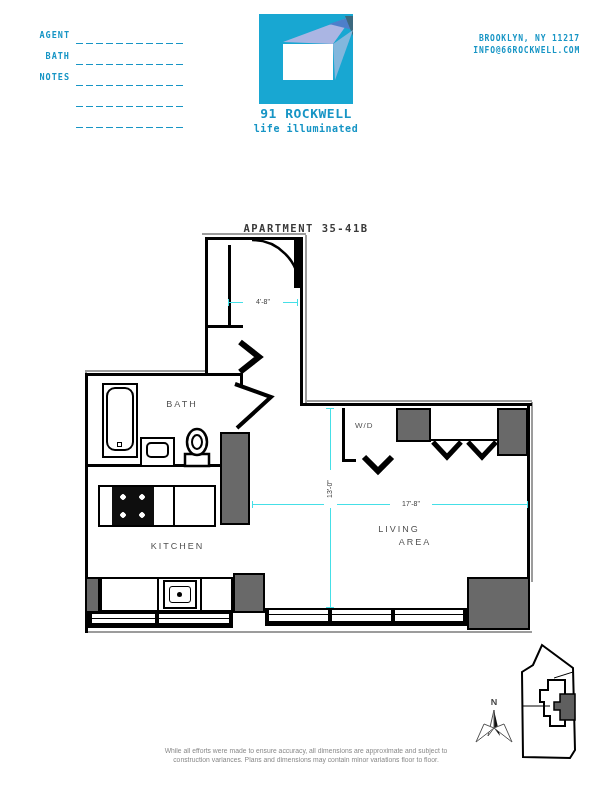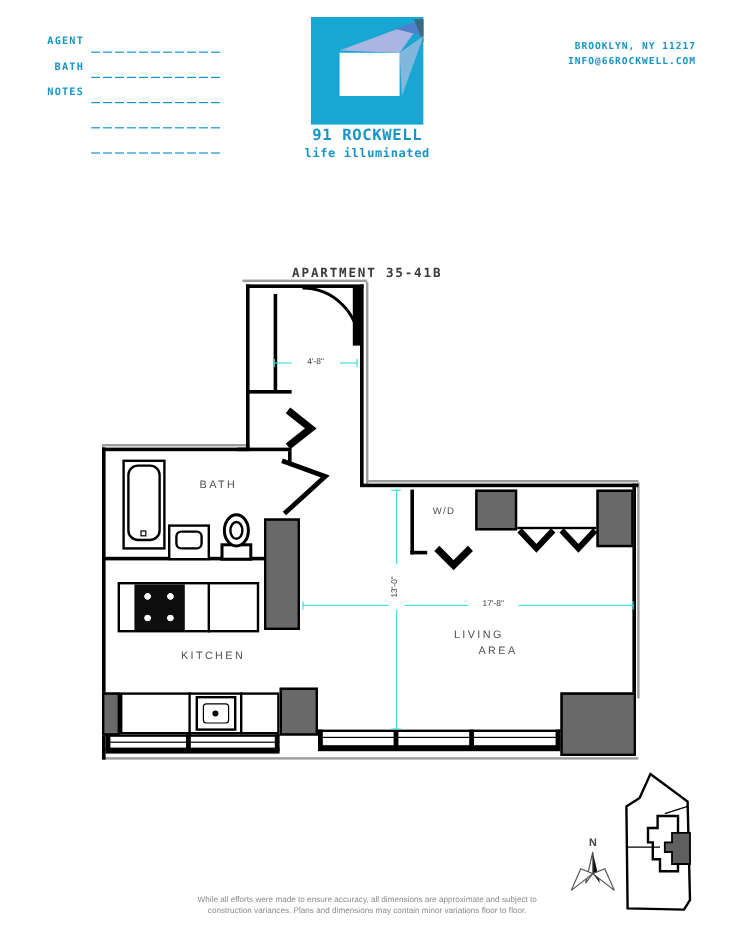--- a/index.html
+++ b/index.html
@@ -25,21 +25,21 @@
   
   .plan{position:absolute;left:85px;top:230px;width:447px;height:410px;}
   .plan div{position:absolute;}
   .w{background:#000;}
   .g{background:#9c9c9c;}
   .col{background:#696969;border:2px solid #000;box-sizing:border-box;}
   .fixt{border:2px solid #000;background:#fff;box-sizing:border-box;}
   .room-label{font-family:"Liberation Sans",sans-serif;font-size:9px;color:#4f4f4f;
               letter-spacing:2px;text-align:center;}
   .wd-label{font-family:"Liberation Sans",sans-serif;font-size:8px;color:#4f4f4f;
-            letter-spacing:1px;text-align:center;}
+            letter-spacing:1px;text-align:left;}
   .dim{background:#45DFE7;}
   .dim-label{font-family:"Liberation Sans",sans-serif;font-size:7px;color:#3a3a3a;
              background:#fff;text-align:center;line-height:10px;}
   .dim-label-v{writing-mode:vertical-rl;transform:rotate(180deg);line-height:12px;
                height:38px;}
   .svg-overlay{position:absolute;left:0;top:0;pointer-events:none;}
   
   .disclaimer{position:absolute;left:0;width:612px;text-align:center;
               font-family:"Liberation Sans",sans-serif;font-size:6.8px;color:#8a8a8a;}
   .keyplan{position:absolute;left:470px;top:642px;}

